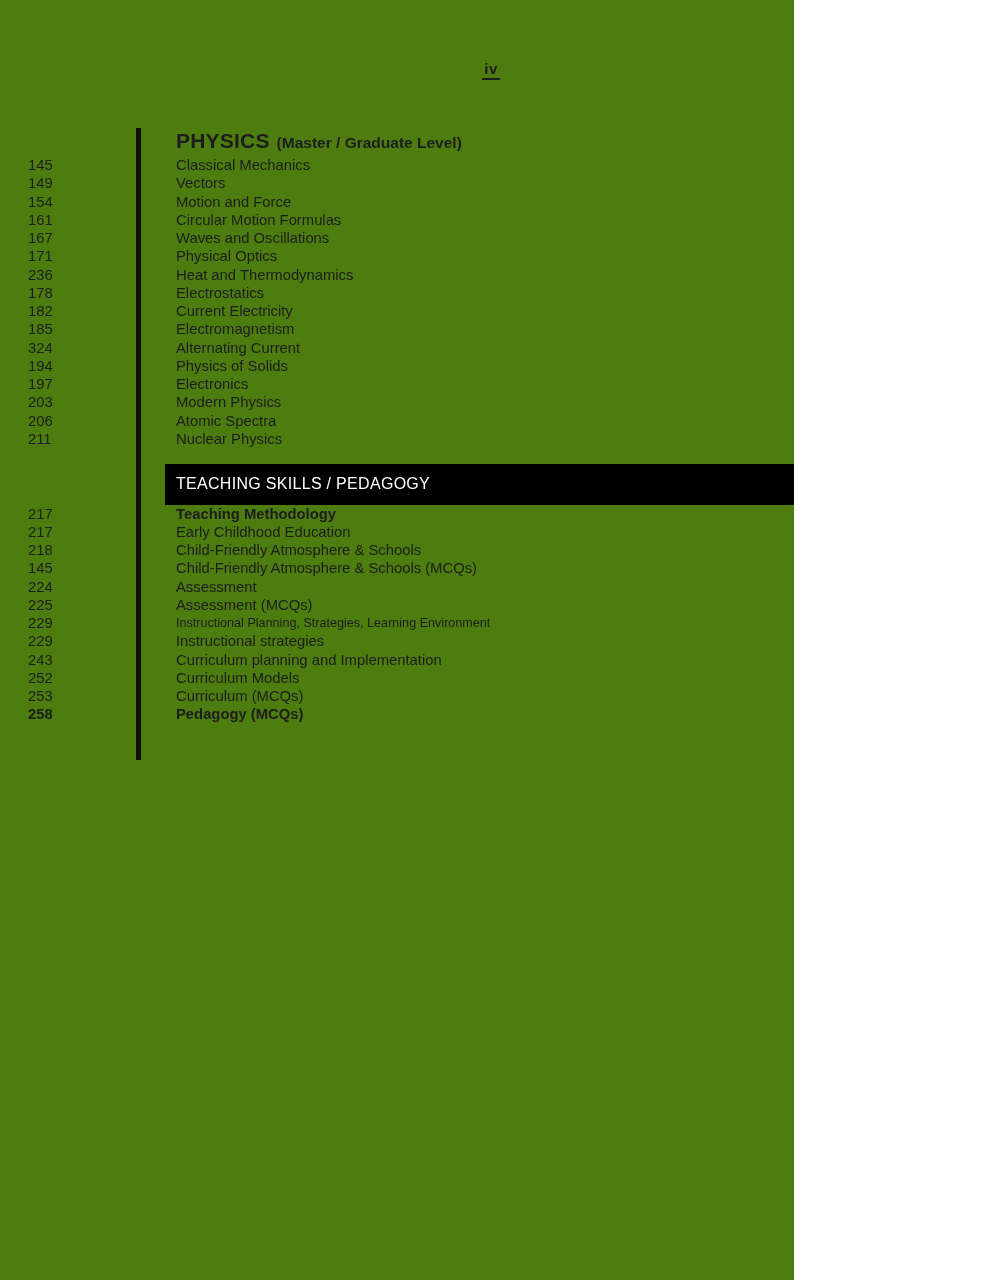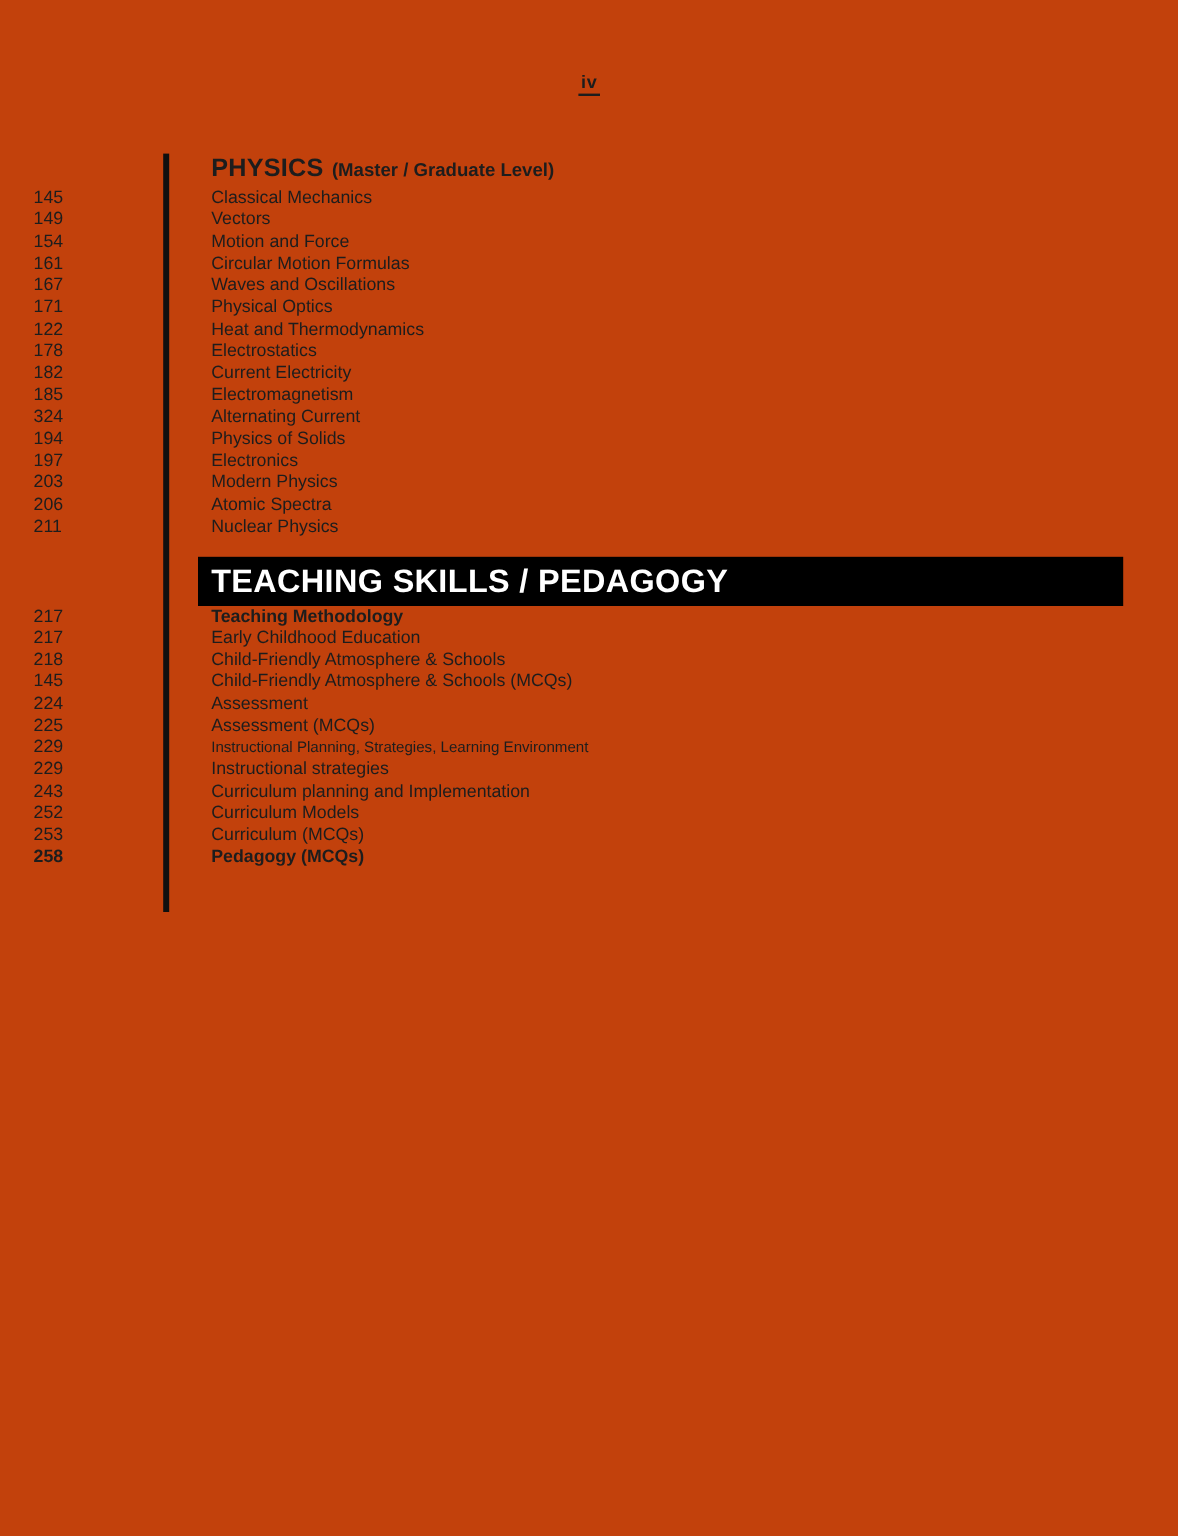--- a/index.html
+++ b/index.html
@@ -1,20 +1,20 @@
 <!DOCTYPE html>
 <html><head>
 <meta charset="utf-8">
 <style>
   html, body { margin: 0; padding: 0; background: #ffffff; }
   .page {
     position: relative;
-    width: 982px;
+    width: 794px;
     height: 1280px;
-    background: #c2410c;
+    background: #4d7c0f;
     font-family: "Liberation Sans", sans-serif;
     color: #1d1d1d;
     overflow: hidden;
   }
 
   
   .folio-wrap {
     position: absolute;
     top: 60px; left: 0;
     width: 982px;
@@ -83,22 +83,22 @@
     width: 771px;
     height: 41px;
     background: #000000;
     color: #ffffff;
     display: flex;
     align-items: center;
     box-sizing: border-box;
     padding-left: 11px;
   }
   .banner-title {
-    font-weight: 700;
-    font-size: 27px;
+    font-weight: 400;
+    font-size: 16px;
     letter-spacing: 0.3px;
     white-space: nowrap;
   }
 </style>
 </head>
 <body>
 
 <div class="page">
 
   <div class="folio-wrap">
@@ -141,21 +141,21 @@
           <span class="row-num">167</span>
           <span class="row-title">Waves and Oscillations</span>
         </div>
 
         <div class="toc-row">
           <span class="row-num">171</span>
           <span class="row-title">Physical Optics</span>
         </div>
 
         <div class="toc-row">
-          <span class="row-num">122</span>
+          <span class="row-num">236</span>
           <span class="row-title">Heat and Thermodynamics</span>
         </div>
 
         <div class="toc-row">
           <span class="row-num">178</span>
           <span class="row-title">Electrostatics</span>
         </div>
 
         <div class="toc-row">
           <span class="row-num">182</span>

